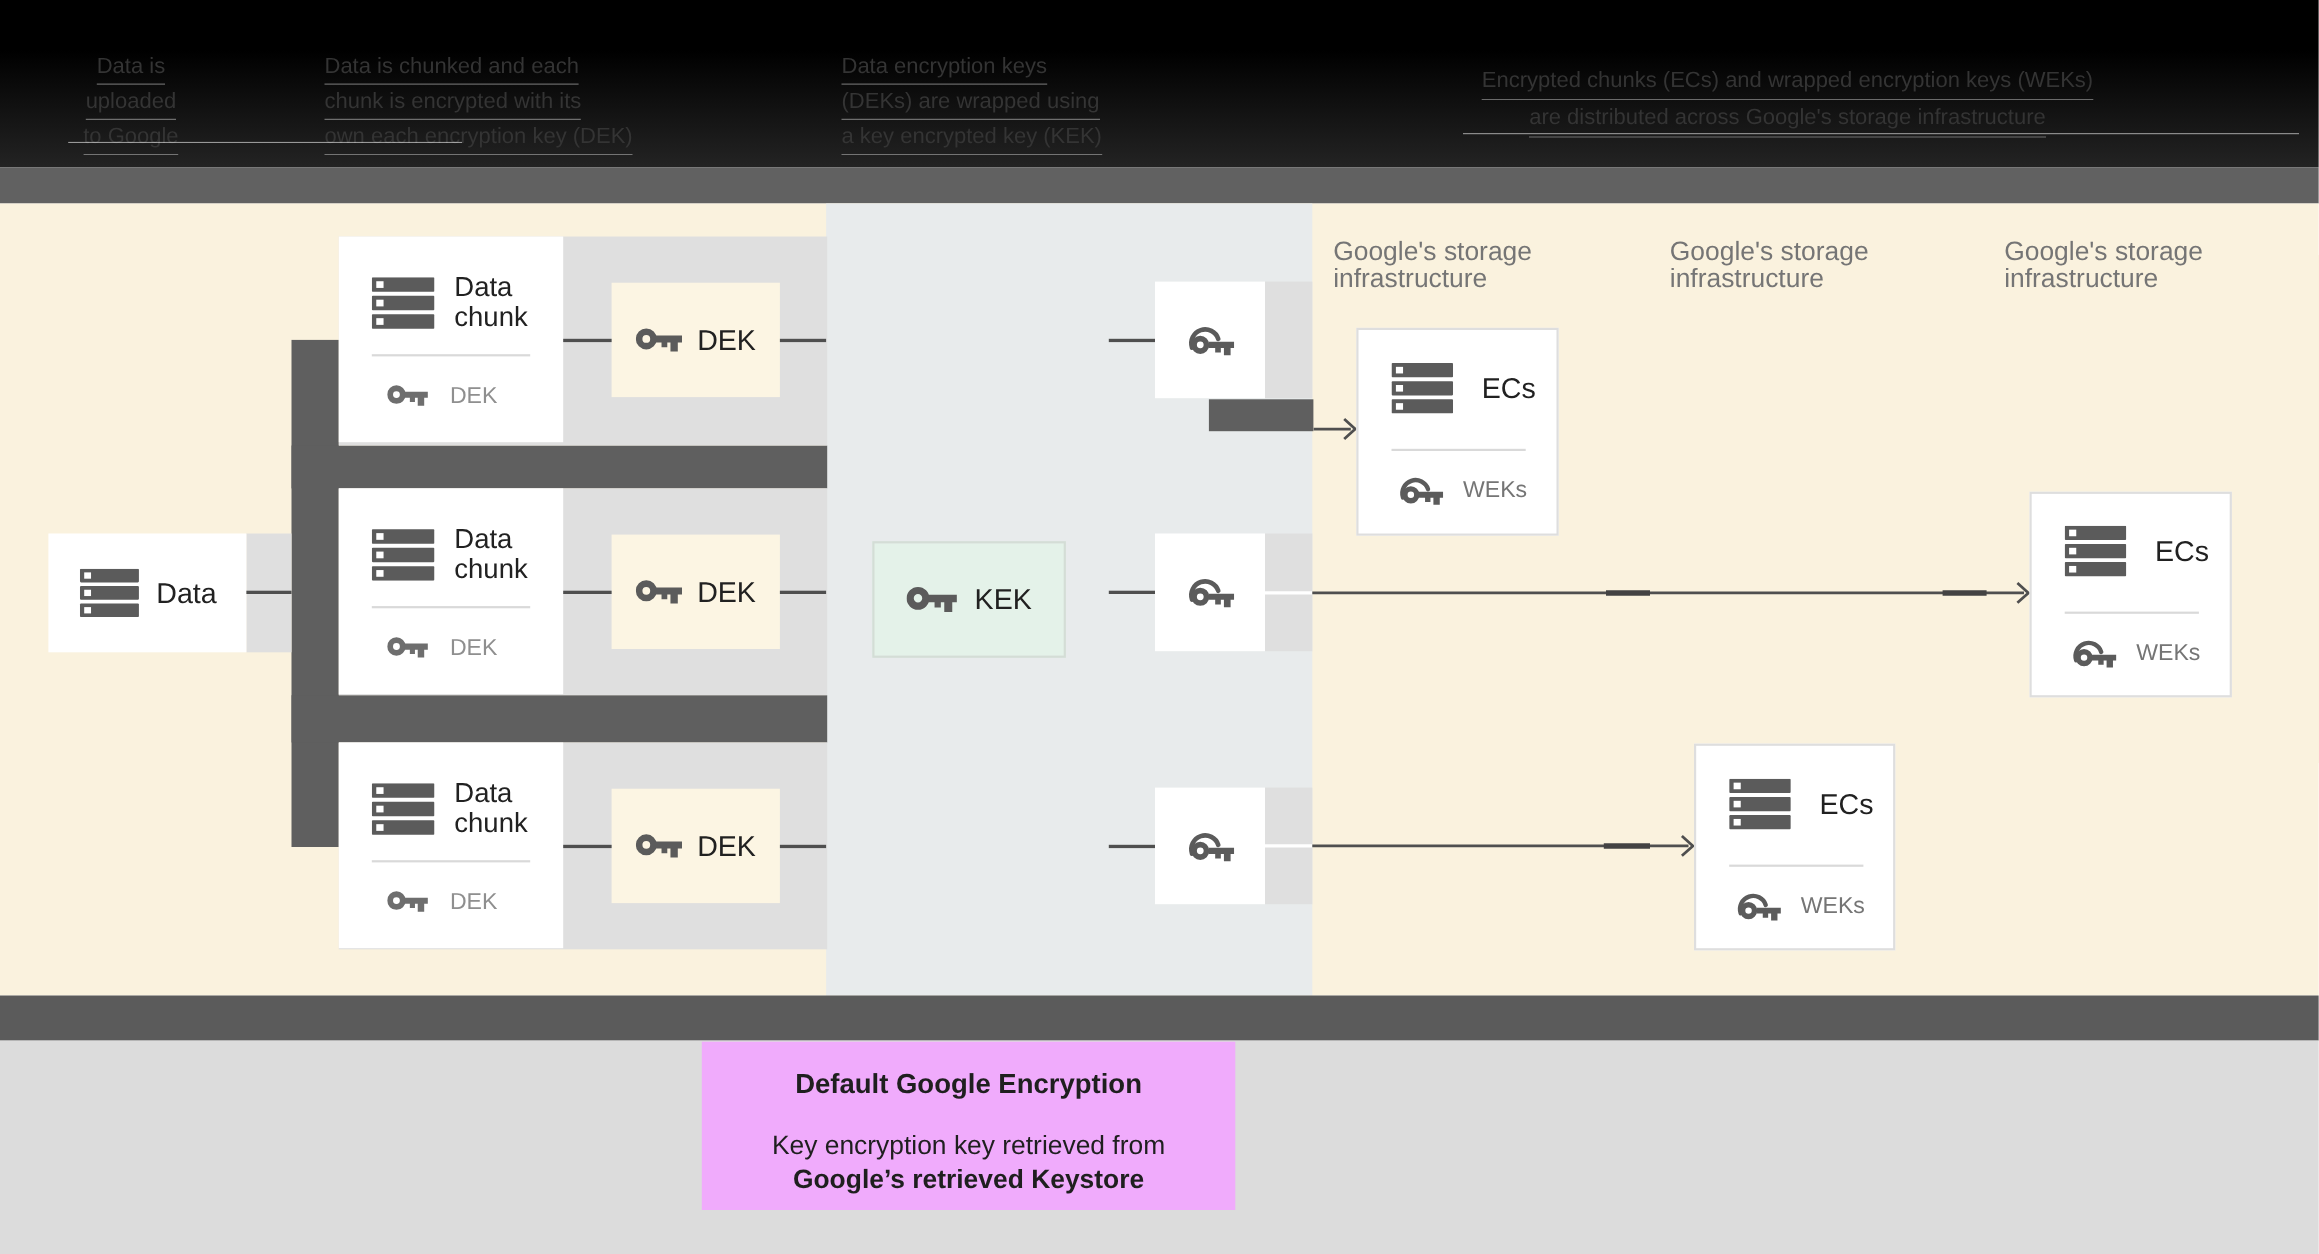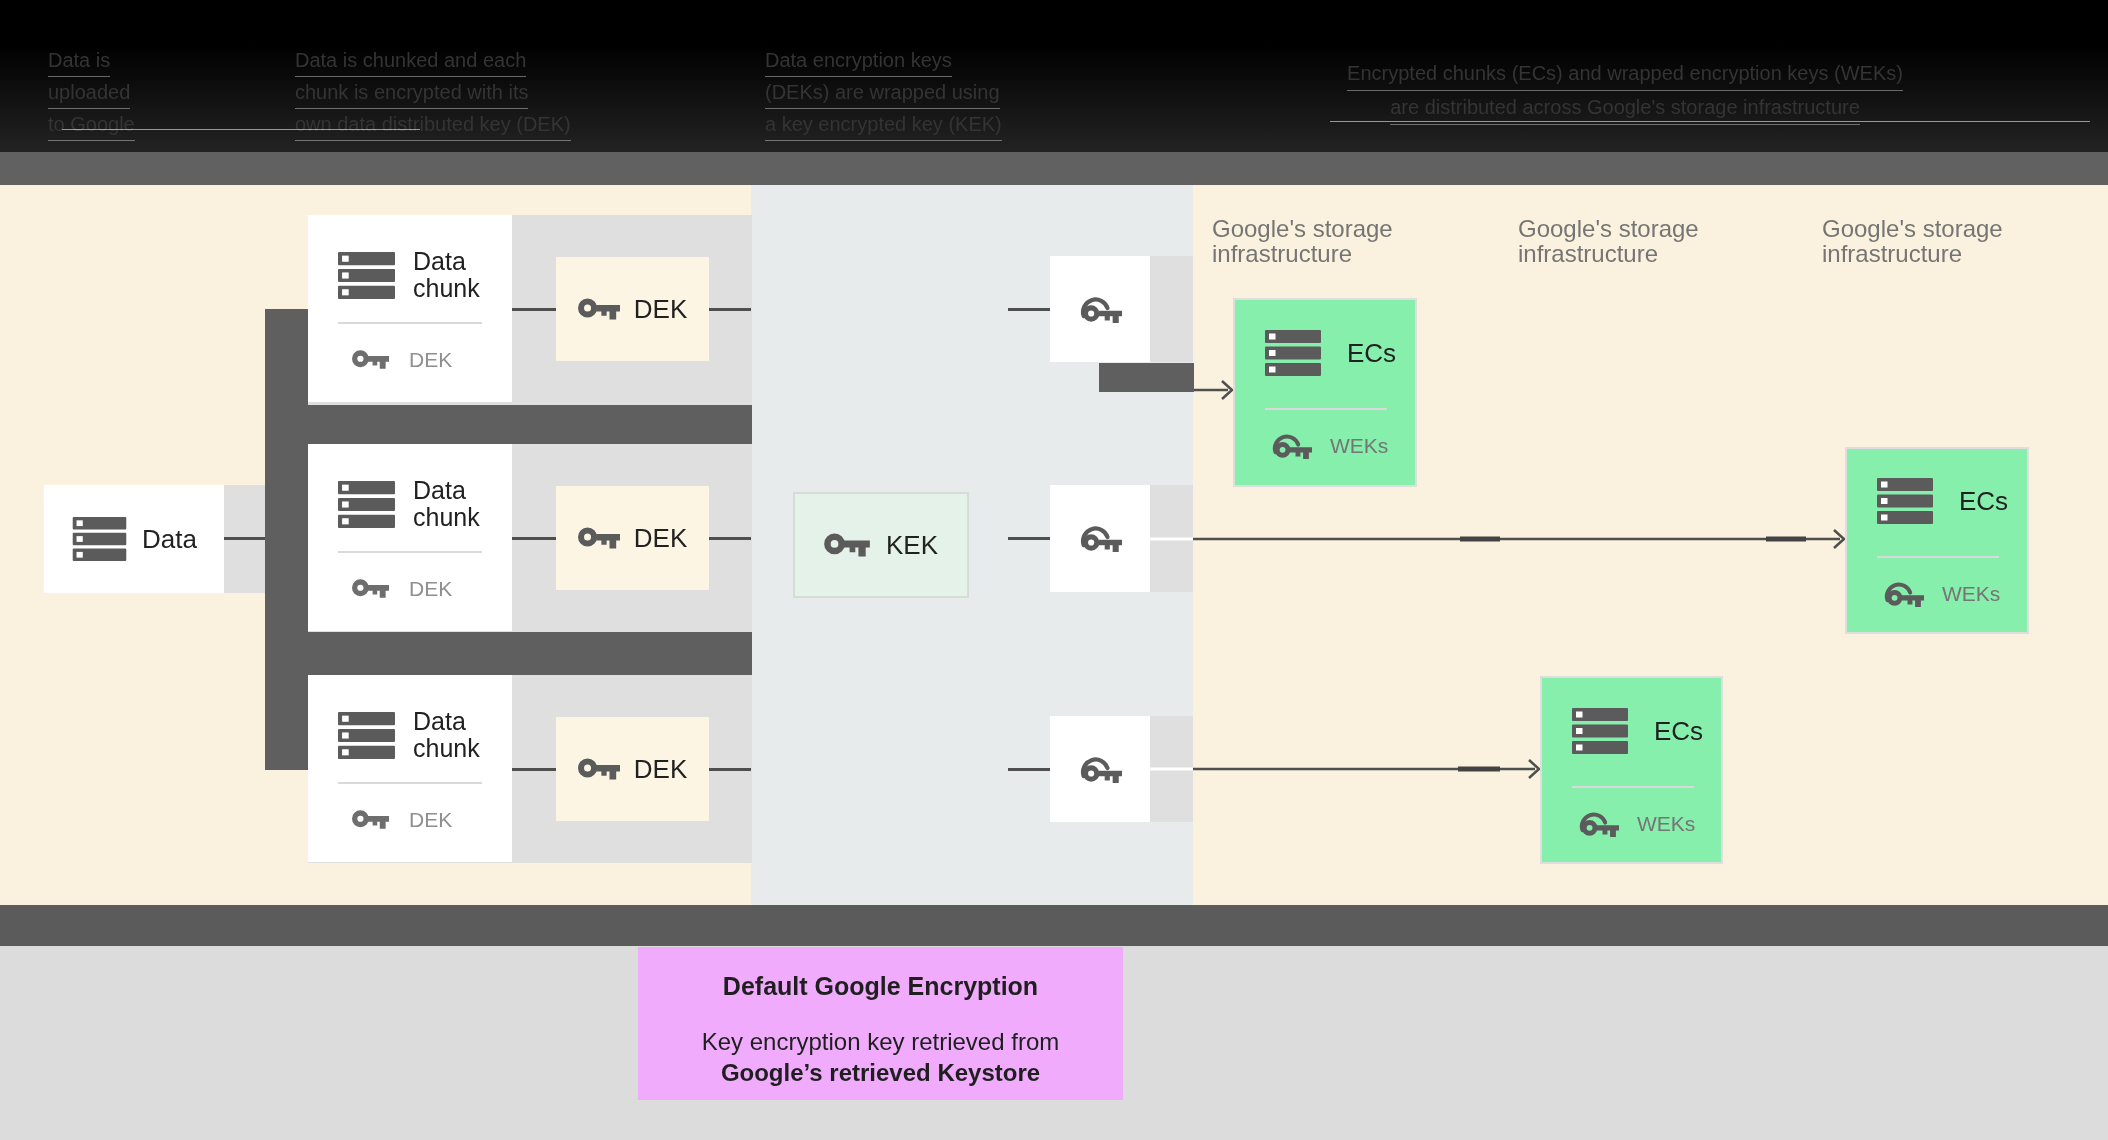--- a/index.html
+++ b/index.html
@@ -18,21 +18,21 @@
   
   .grayband{background:#616161;}
   .darkband{background:#5b5b5b;}
   
   #diagram{left:0;top:185px;width:2108px;height:720px;background:#faf2de;}
   .midsection{left:751px;top:0;width:442px;height:720px;background:#e8ebec;}
   .rowgray{background:#dfdfdf;}
   .dark{background:#5f5f5f;}
   .whitebox{background:#ffffff;}
   .card{background:#ffffff;}
-  .ecbox{background:#86efac;border:2px solid #dedede;box-sizing:border-box;}
+  .ecbox{background:#ffffff;border:2px solid #dedede;box-sizing:border-box;}
   .kekbox{background:#e4f2e9;border:2px solid #d4ddd6;box-sizing:border-box;}
   .dekbox{background:#fcf5e3;}
   .line{position:absolute;height:2.5px;background:#4f4f4f;}
   .flexc{display:flex;align-items:center;justify-content:center;}
   .icon{display:inline-block;line-height:0;}
   .icon svg{width:100%;height:100%;}
   .biglabel{font-size:26px;color:#212121;}
   .title2{font-size:25px;line-height:27px;color:#212121;}
   .divider{position:absolute;height:2px;background:#d9d9d9;}
   .subkey{color:#6e6e6e;}
@@ -44,29 +44,29 @@
   #caption .cap-title{font-size:25px;font-weight:bold;margin-top:25px;}
   #caption .cap-l1{font-size:24px;margin-top:27px;}
   #caption .cap-l2{font-size:24px;font-weight:bold;margin-top:3px;}
 </style>
 </head>
 <body>
 
 <div id="stage">
 
   <div id="header" class="abs">
-    <div class="hcol" style="left:48px;top:46px;width:190px;text-align:left;">
+    <div class="hcol" style="left:24px;top:46px;width:190px;text-align:center;">
       <span class="hl">Data is</span><br>
       <span class="hl">uploaded</span><br>
       <span class="hl">to Google</span>
     </div>
     <div class="hcol" style="left:295px;top:46px;width:345px;">
       <span class="hl">Data is chunked and each</span><br>
       <span class="hl">chunk is encrypted with its</span><br>
-      <span class="hl">own data distributed key (DEK)</span>
+      <span class="hl">own each encryption key (DEK)</span>
     </div>
     <div class="hcol" style="left:765px;top:46px;width:350px;">
       <span class="hl">Data encryption keys</span><br>
       <span class="hl">(DEKs) are wrapped using</span><br>
       <span class="hl">a key encrypted key (KEK)</span>
     </div>
     <div class="hcol" style="left:1290px;top:58px;width:670px;text-align:center;line-height:30px;">
       <span class="hl">Encrypted chunks (ECs) and wrapped encryption keys (WEKs)</span><br>
       <span class="hl">are distributed across Google's storage infrastructure</span>
     </div>

